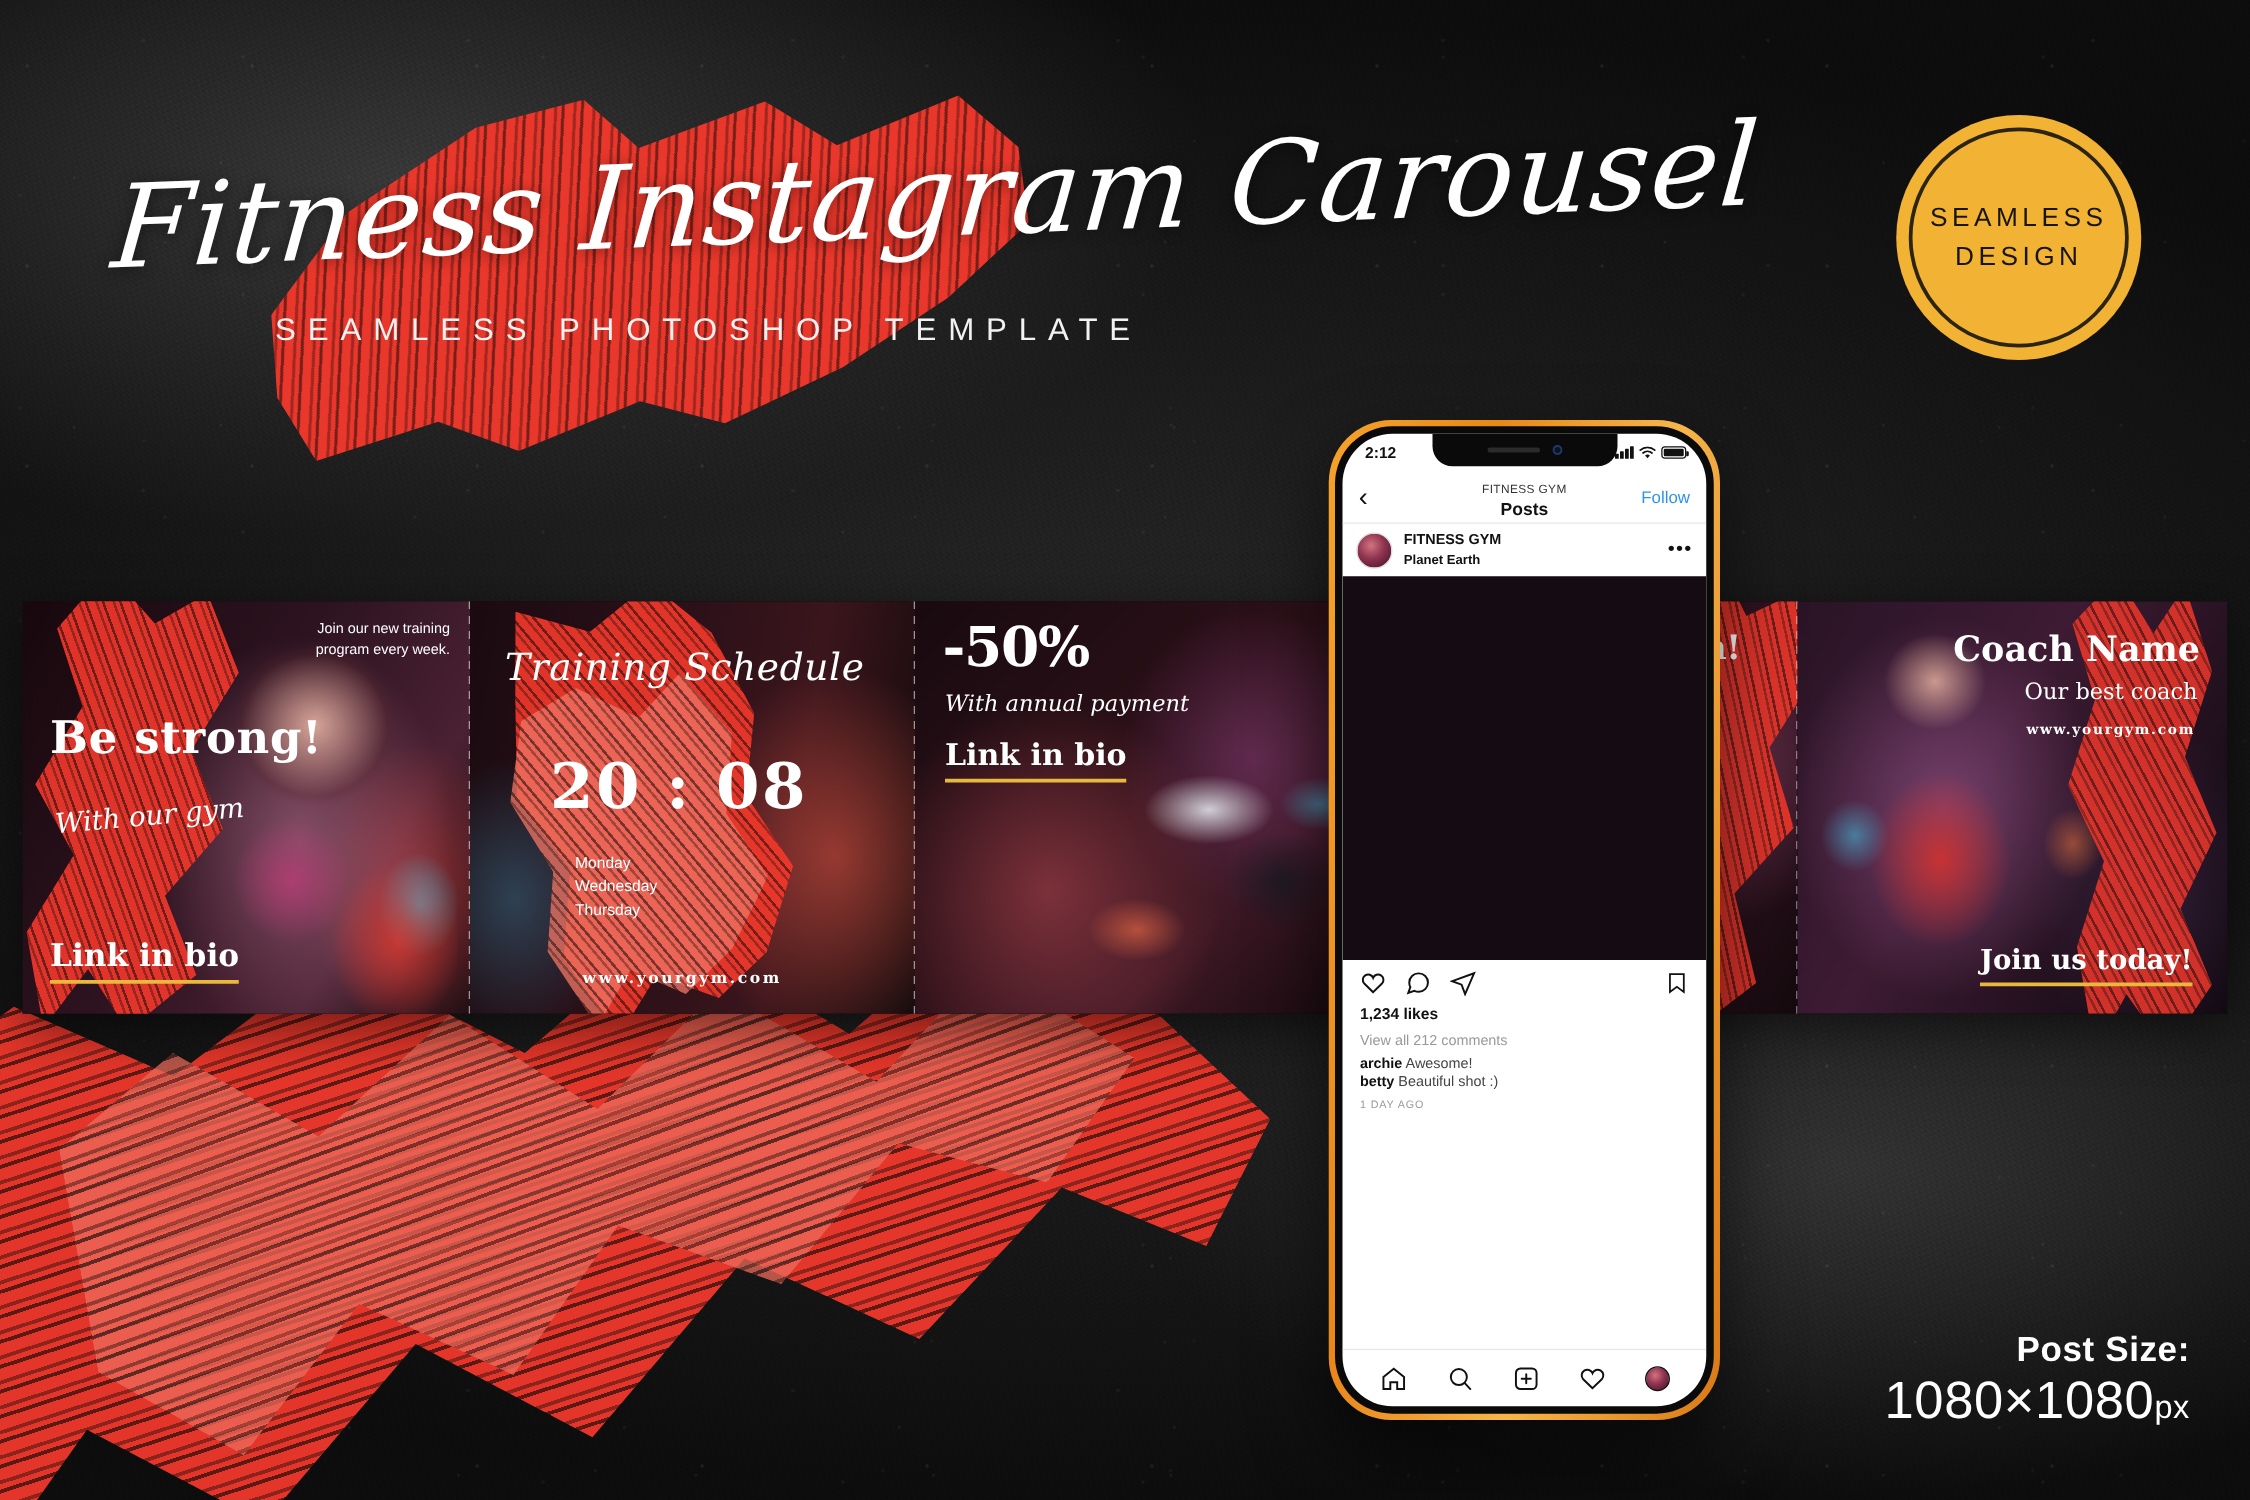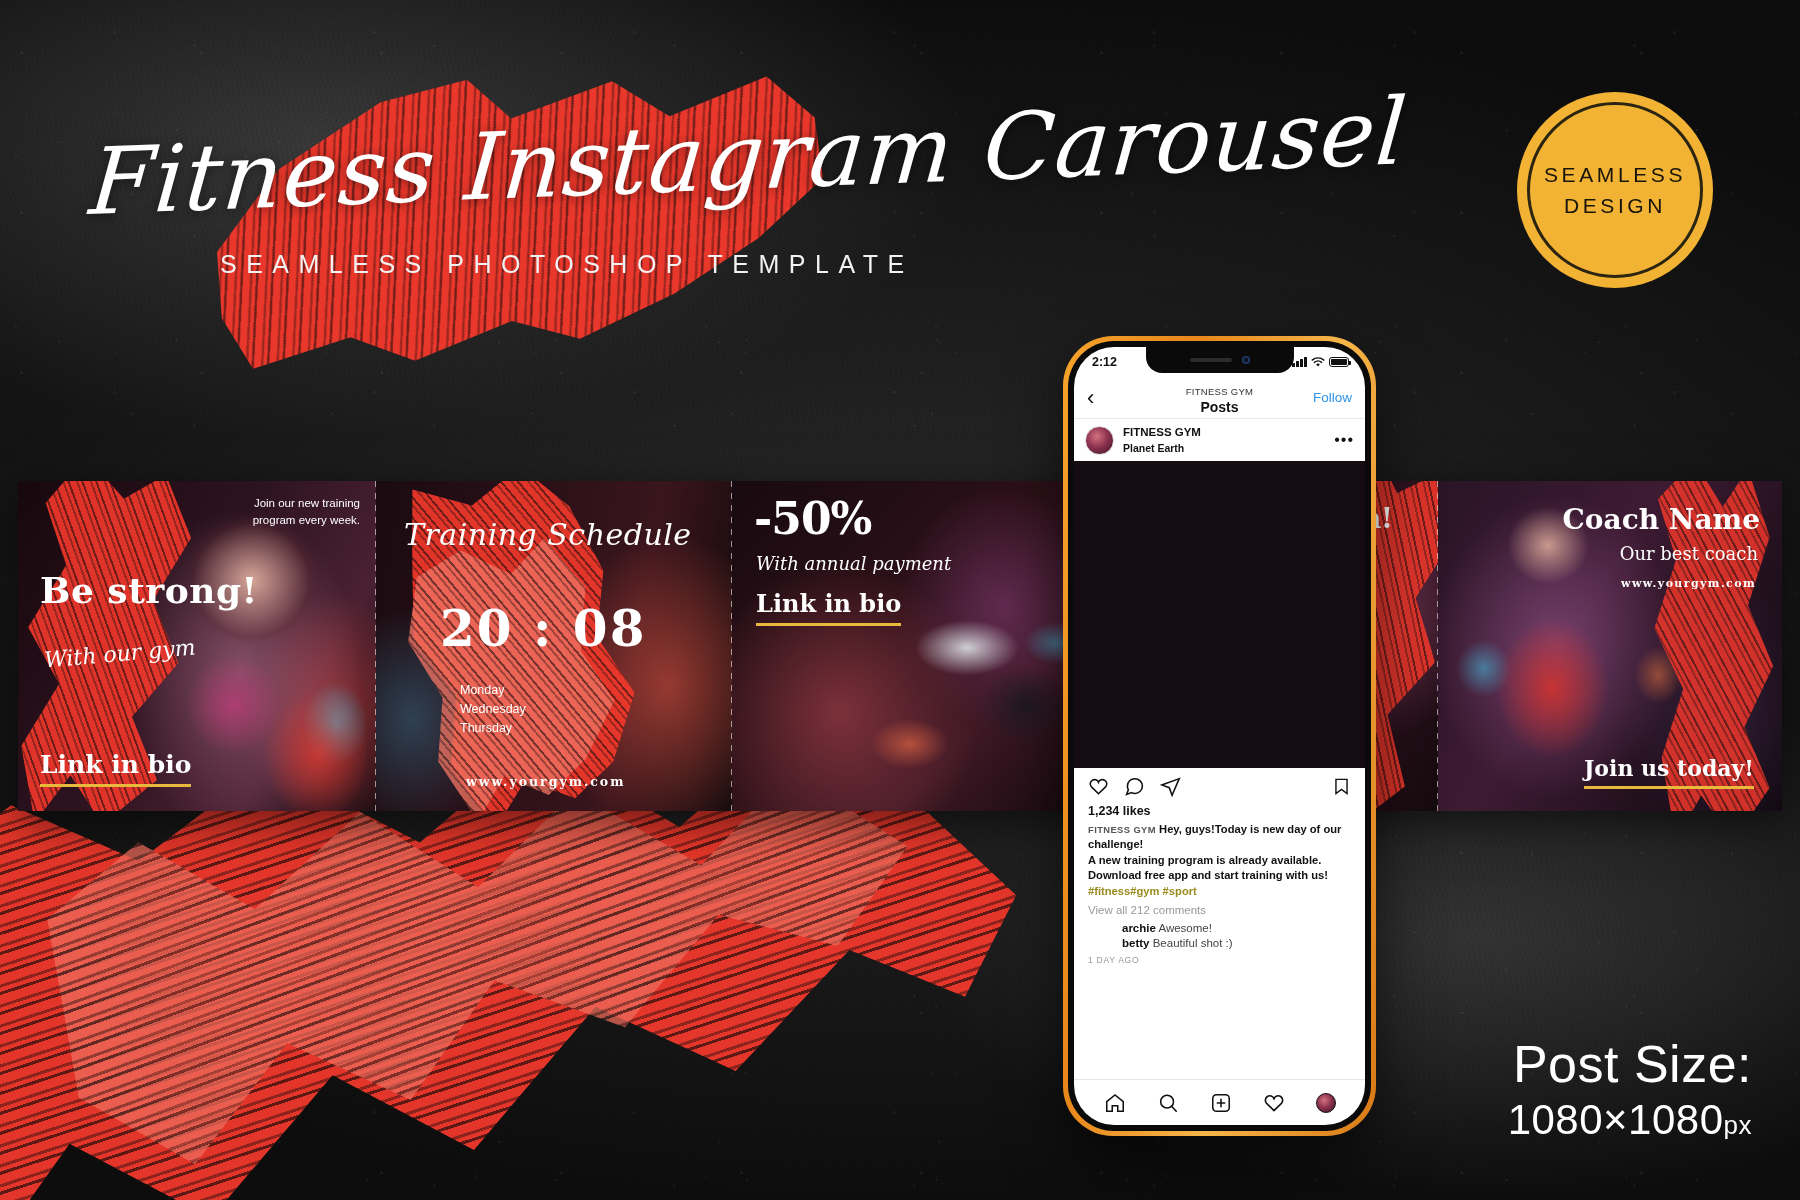--- a/index.html
+++ b/index.html
@@ -313,38 +313,38 @@
   .actions svg{ display:block; }
   .bk{ margin-left:auto; }
 
   .likes{ font-size:12.5px; font-weight:700; color:#111; padding:0 14px 4px; }
   .caption{ padding:0 14px; font-size:11.2px; color:#111; line-height:1.38; }
   .cap-user{ font-size:9.4px; font-weight:700; color:#555; letter-spacing:.4px; }
   .cap-body{ font-weight:700; }
   .tags{ color:#9a8b1e; font-weight:700; }
   .viewall{ padding:5px 14px 3px; font-size:11.5px; color:#999; }
   .cmt{ padding:3px 14px 0; font-size:11.5px; color:#444; }
-  .cmt b{ color:#111;margin-left:34px; }
+  .cmt b{ color:#111; }
   .ago{ padding:6px 14px 0; font-size:8.6px; color:#999; letter-spacing:.7px; }
 
   .tabbar{
     margin-top:auto; height:46px; flex:0 0 46px; border-top:1px solid #e6e6e6;
     display:flex; align-items:center; justify-content:space-around; padding:0 14px;
   }
   .tab-av{
     width:20px; height:20px; border-radius:50%;
     background:radial-gradient(circle at 40% 35%, #d4737f 0%, #8e3350 45%, #3a1028 100%);
     border:1.6px solid #111;
   }
 
   
   .postsize{
     position:absolute; right:48px; bottom:56px; text-align:right; color:#fff; z-index:15;
   }
-  .ps-line1{ font-size:52px; font-weight:400; letter-spacing:.5px; line-height:1.18; }
+  .ps-line1{ font-size:28px; font-weight:700; letter-spacing:.5px; line-height:1.18; }
   .ps-line2{ font-size:42px; font-weight:400; letter-spacing:.5px; line-height:1.15; }
   .ps-px{ font-size:26px;margin-top:19px; }
 </style>
 </head>
 <body>
 
 <div class="backdrop"></div>
 <div class="grain"></div>
 <div class="speckle"></div>
 
@@ -509,27 +509,20 @@
         <svg width="21" height="21" viewBox="0 0 24 24" fill="none" stroke="#111" stroke-width="1.8">
           <path d="M22 3 2 10.2l8.6 3.2L13.8 22z"></path>
         </svg>
         <svg class="bk" width="19" height="21" viewBox="0 0 24 24" fill="none" stroke="#111" stroke-width="1.8">
           <path d="M5 3h14v18l-7-5.2L5 21z"></path>
         </svg>
       </div>
 
       <div class="likes">1,234 likes</div>
 
-      <div class="caption">
-        <span class="cap-user">FITNESS GYM</span>
-        <span class="cap-body">Hey, guys!Today is new day of our challenge!</span>
-        <div class="cap-body">A new training program is already available.</div>
-        <div class="cap-body">Download free app and start training with us!</div>
-        <div class="tags">#fitness#gym #sport</div>
-      </div>
 
       <div class="viewall">View all 212 comments</div>
 
       <div class="cmt">
         <b>archie</b>
         <span>Awesome!</span>
       </div>
       <div class="cmt">
         <b>betty</b>
         <span>Beautiful shot :)</span>

